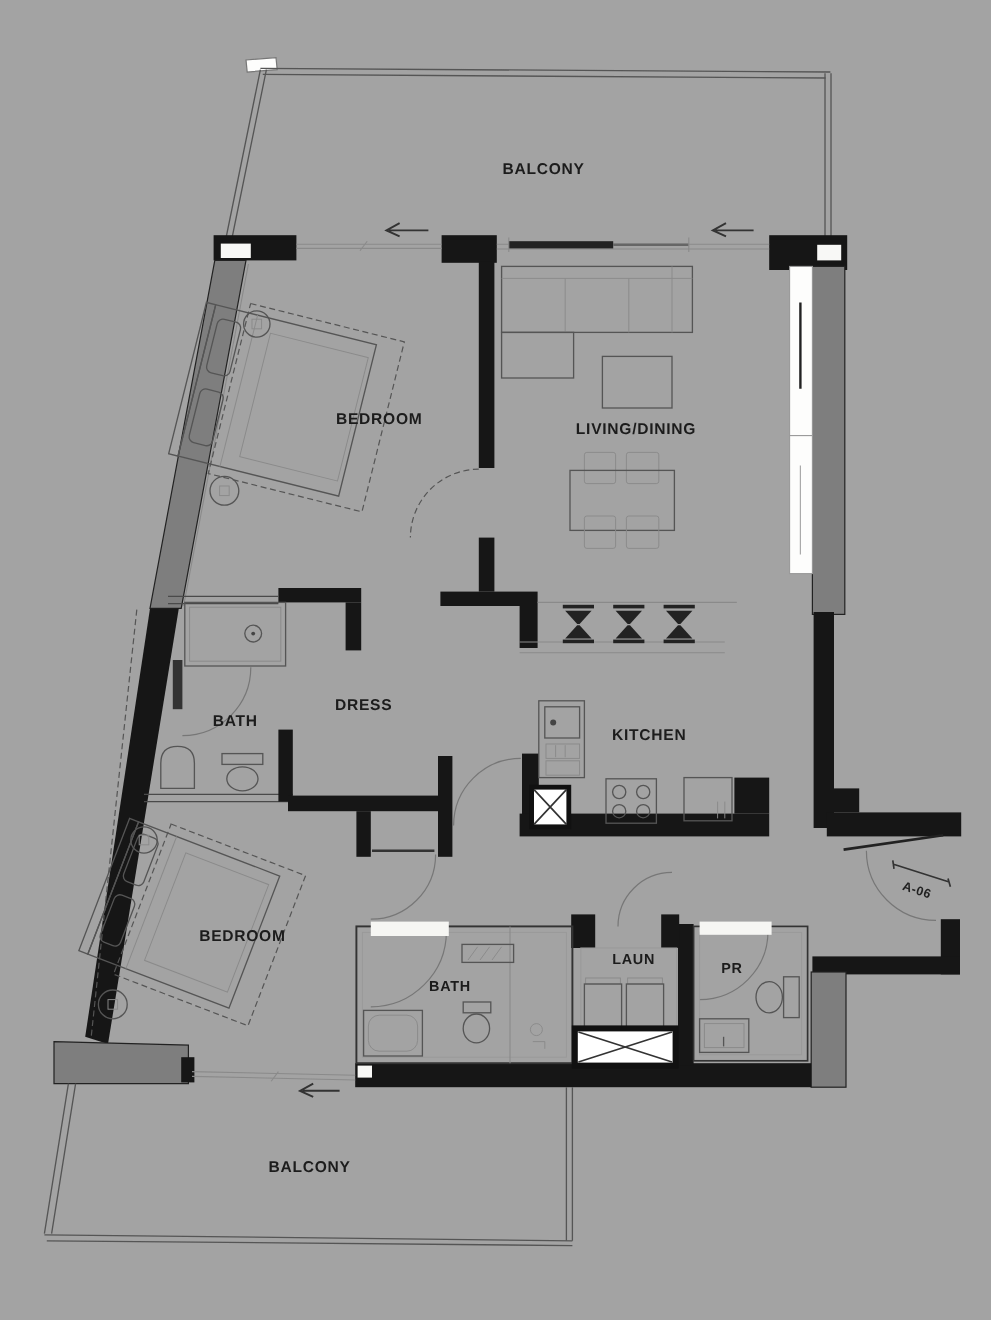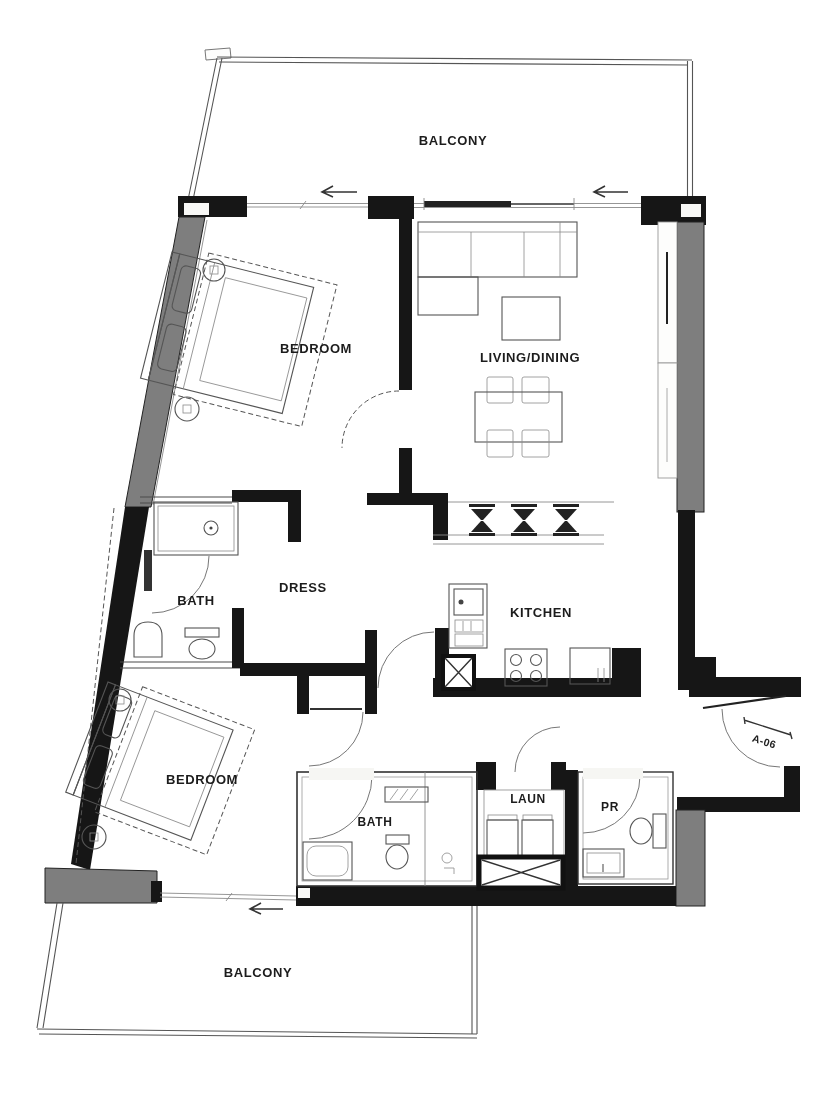--- a/index.html
+++ b/index.html
@@ -1,16 +1,16 @@
 <!DOCTYPE html>
 <html><head>
 <meta charset="utf-8">
 <style>
   html,body{margin:0;padding:0;background:#e9e9e7;}
-  .stage{position:relative;width:826px;height:1100px;margin:0 auto;background:#ffffff;overflow:hidden;}
+  .stage{position:relative;width:826px;height:1100px;margin:0 auto;background:#a3a3a3;overflow:hidden;}
   svg{position:absolute;left:0;top:0;}
   .room-label{font-family:"Liberation Sans","DejaVu Sans",sans-serif;font-weight:bold;font-size:13px;
     letter-spacing:0.6px;fill:#1c1c1c;text-anchor:middle;}
   .room-label.small{font-size:12px;}
   .tag-label{font-family:"Liberation Sans","DejaVu Sans",sans-serif;font-weight:bold;font-size:10.5px;
     letter-spacing:0.4px;fill:#222;text-anchor:middle;}
   .wall{fill:#161616;stroke:none;}
   .gray-wall{fill:#7e7e7e;stroke:#222;stroke-width:1;}
   .thin{stroke:#4a4a4a;stroke-width:1.2;fill:none;}
   .thin2{stroke:#8a8a8a;stroke-width:0.9;fill:none;}

